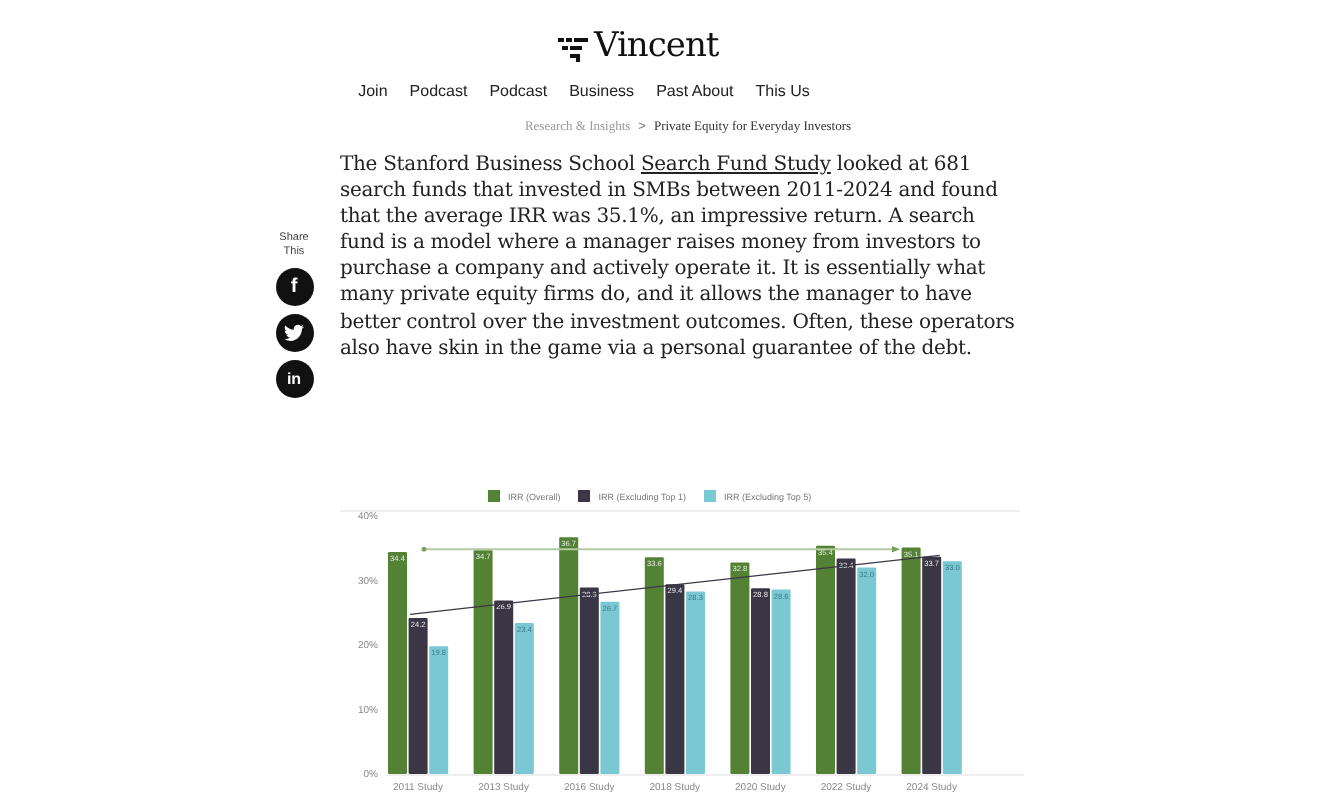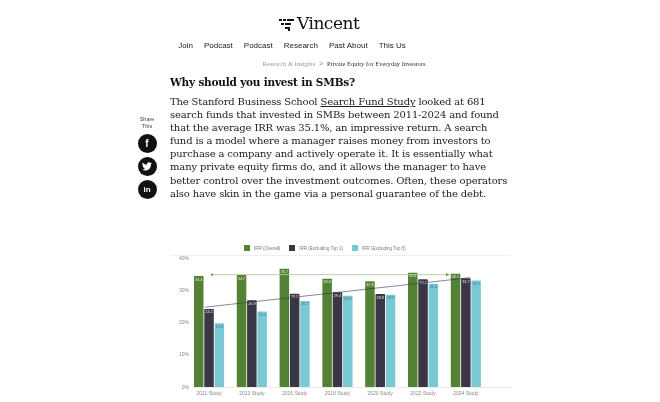--- a/index.html
+++ b/index.html
@@ -51,21 +51,21 @@
     <rect x="9" y="9" width="2" height="4" fill="#111"></rect>
   </svg>
   <span class="logo-text">Vincent</span>
 </div>
 
 <nav class="nav">
   <div class="nav-inner">
     <span>Join</span>
     <span>Podcast</span>
     <span>Podcast</span>
-    <span>Research</span>
+    <span>Business</span>
     <span>Past About</span>
     <span>This Us</span>
   </div>
 </nav>
 
 <div class="breadcrumb">
   <span class="crumb-link">Research &amp; Insights</span><span class="sep">&gt;</span><span>Private Equity for Everyday Investors</span>
 </div>
 
 <div class="share">
@@ -80,21 +80,20 @@
     <svg width="10" height="9" viewBox="0 0 24 20">
         <path fill="#fff" d="M24 2.4a9.8 9.8 0 0 1-2.8.8A4.9 4.9 0 0 0 23.3.5a9.9 9.9 0 0 1-3.1 1.2A4.9 4.9 0 0 0 11.8 6 14 14 0 0 1 1.7.9a4.9 4.9 0 0 0 1.5 6.6 4.9 4.9 0 0 1-2.2-.6v.1a4.9 4.9 0 0 0 3.9 4.8 4.9 4.9 0 0 1-2.2.1 4.9 4.9 0 0 0 4.6 3.4A9.9 9.9 0 0 1 0 17.3 14 14 0 0 0 7.5 19.5c9.1 0 14-7.5 14-14v-.6A10 10 0 0 0 24 2.4z"></path>
       </svg>
   </div>
   <div class="social" style="font-size:8px;">
     <span>in</span>
   </div>
 </div>
 
 <article class="article">
-  <h2>Why should you invest in SMBs?</h2>
   <p><span>The Stanford Business School </span><a>Search Fund Study</a><span> looked at 681 search funds that invested in SMBs between 2011-2024 and found that the average IRR was 35.1%, an impressive return. A search fund is a model where a manager raises money from investors to purchase a company and actively operate it. It is essentially what many private equity firms do, and it allows the manager to have better control over the investment outcomes. Often, these operators also have skin in the game via a personal guarantee of the debt.</span></p>
 </article>
 
 <div class="chart">
   <div class="legend">
     <div class="legend-item">
       <div class="legend-swatch" id="sw0" style="background: rgb(84, 130, 53);"></div>
         <span>IRR (Overall)</span>
     </div>
     <div class="legend-item">

